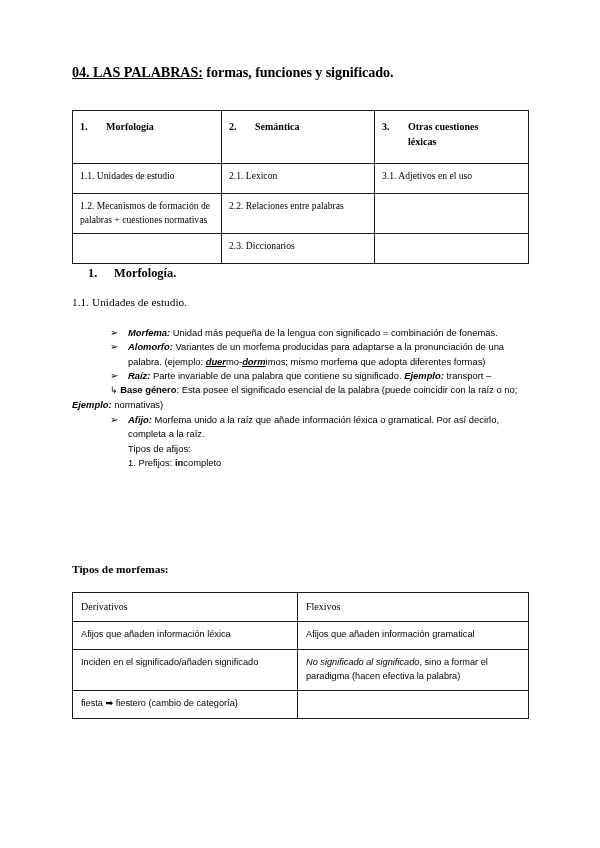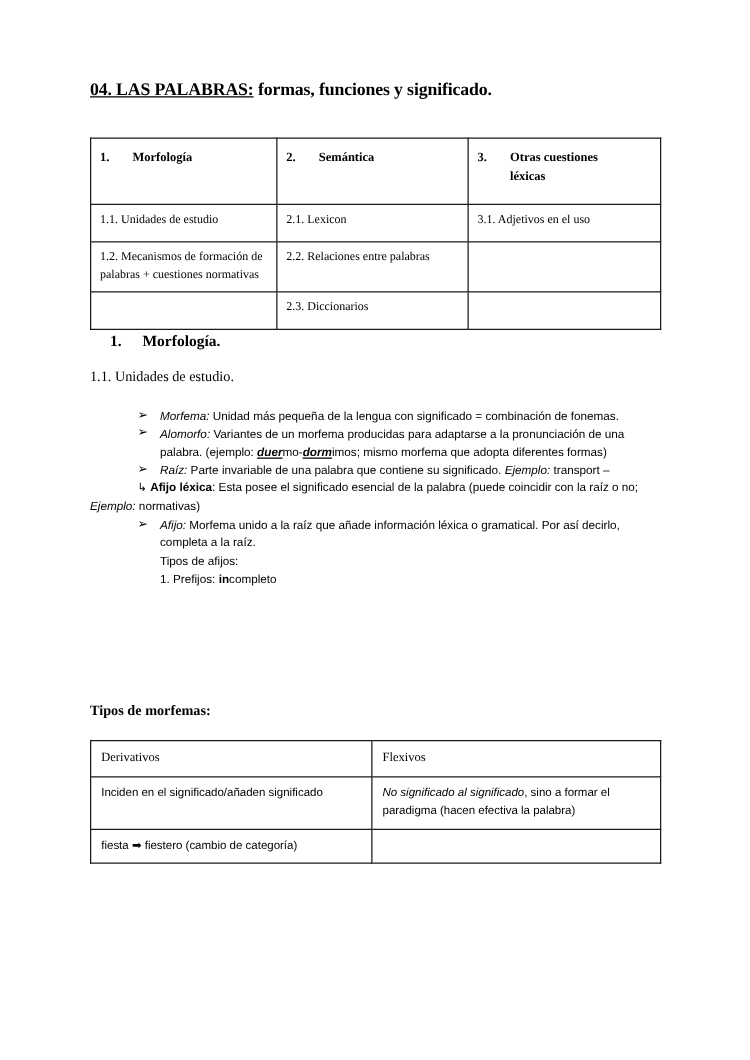--- a/index.html
+++ b/index.html
@@ -132,21 +132,21 @@
     margin-bottom: 0px;
   }
   .bullet .marker {
     position: absolute;
     left: 0;
     top: -1px;
     font-size: 10px;
     line-height: 1.5;
   }
   .bullet .body { display: block; }
-  .lead { font-weight: normal; font-style: italic; text-align: center; }
+  .lead { font-weight: bold; font-style: italic; text-align: center; }
   .leadr { font-weight: bold; }
   .bi-u { font-weight: bold; font-style: italic; text-decoration: underline; }
   .b { font-weight: bold; }
   .subline { display: block; }
 
   
   .baselex {
     position: absolute;
     left: -38px;
     top: 0;
@@ -223,21 +223,21 @@
       <span class="marker">➢</span>
       <span class="body"><span class="lead">Alomorfo:</span><span> Variantes de un morfema producidas para adaptarse a la pronunciación de una palabra. (ejemplo: </span><span class="bi-u">duer</span><span>mo-</span><span class="bi-u">dorm</span><span>imos; mismo morfema que adopta diferentes formas)</span></span>
     </div>
 
     <div class="bullet">
       <span class="marker">➢</span>
       <span class="body"><span class="lead">Raíz:</span><span> Parte invariable de una palabra que contiene su significado. </span><span class="lead">Ejemplo:</span><span> transport –</span></span>
     </div>
 
     <div class="baselex-holder">
-      <div class="baselex"><span class="arrow">↳</span> <span class="leadr">Afijo léxica</span><span>: Esta posee el significado esencial de la palabra (puede coincidir con la raíz o no; </span><span class="lead">Ejemplo:</span><span> normativas)</span></div>
+      <div class="baselex"><span class="arrow">↳</span> <span class="leadr">Base género</span><span>: Esta posee el significado esencial de la palabra (puede coincidir con la raíz o no; </span><span class="lead">Ejemplo:</span><span> normativas)</span></div>
     </div>
 
     <div class="bullet">
       <span class="marker">➢</span>
       <span class="body">
         <span class="lead">Afijo:</span><span> Morfema unido a la raíz que añade información léxica o gramatical. Por así decirlo, completa a la raíz.</span>
         <span class="subline">Tipos de afijos:</span>
         <span class="subline"><span>1. Prefijos: </span><span class="b">in</span><span>completo</span></span>
       </span>
     </div>
@@ -250,20 +250,24 @@
     <colgroup>
         <col style="width:225px">
         <col style="width:231px">
       </colgroup>
     <tbody>
       <tr>
         <td class="hd">Derivativos</td>
         <td class="hd">Flexivos</td>
       </tr>
       <tr>
+        <td>Afijos que añaden información léxica</td>
+        <td><span class="ital"></span><span>Afijos que añaden información gramatical</span></td>
+      </tr>
+      <tr>
         <td>Inciden en el significado/añaden significado</td>
         <td><span class="ital">No significado al significado</span><span>, sino a formar el paradigma (hacen efectiva la palabra)</span></td>
       </tr>
       <tr>
         <td>fiesta ➡ fiestero (cambio de categoría)</td>
         <td><span class="ital"></span><span></span></td>
       </tr>
     </tbody>
   </table>
 

